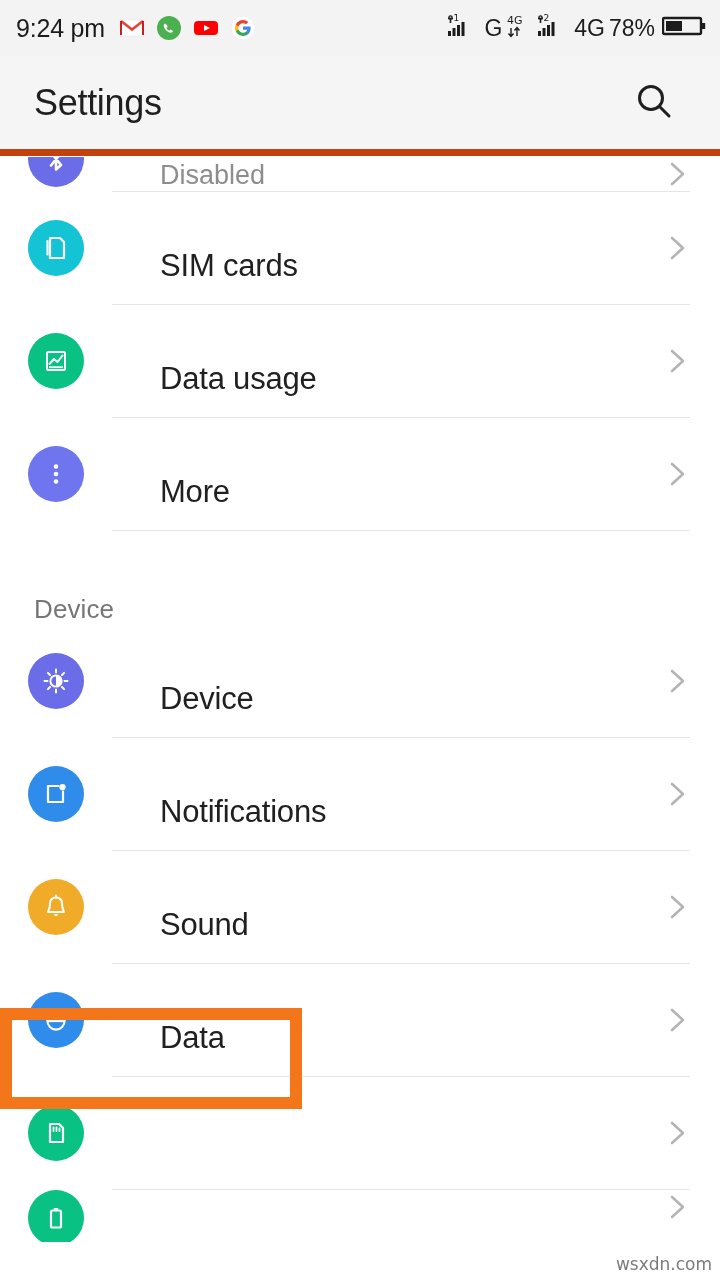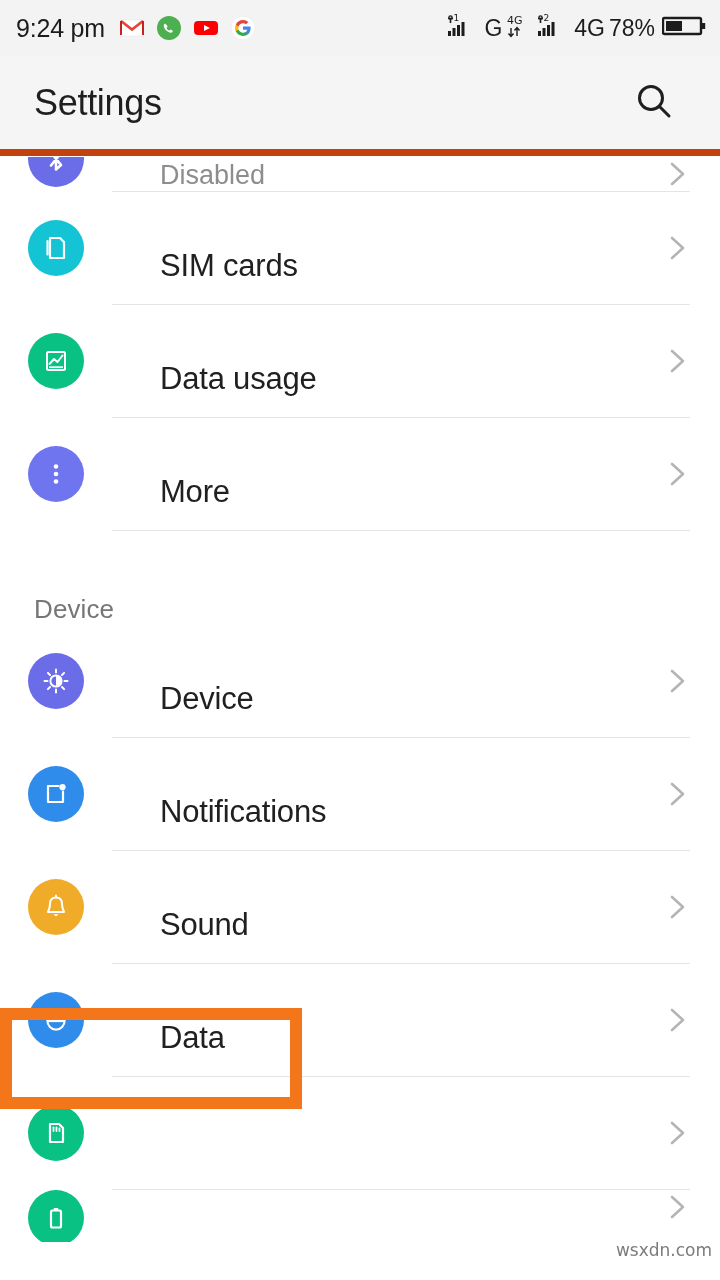--- a/index.html
+++ b/index.html
@@ -135,21 +135,21 @@
     border:12px solid #f4761a;
     background:transparent;
     z-index:40;
     pointer-events:none;
   }
 
   
   .watermark {
     position:absolute;
     right:8px;
-    bottom:20px;
+    bottom:6px;
     font-size:17px;
     color:#7c7c7c;
     font-family:"DejaVu Sans", sans-serif;
     z-index:50;
   }
 </style>
 </head>
 <body>
 
 <div class="statusbar">

